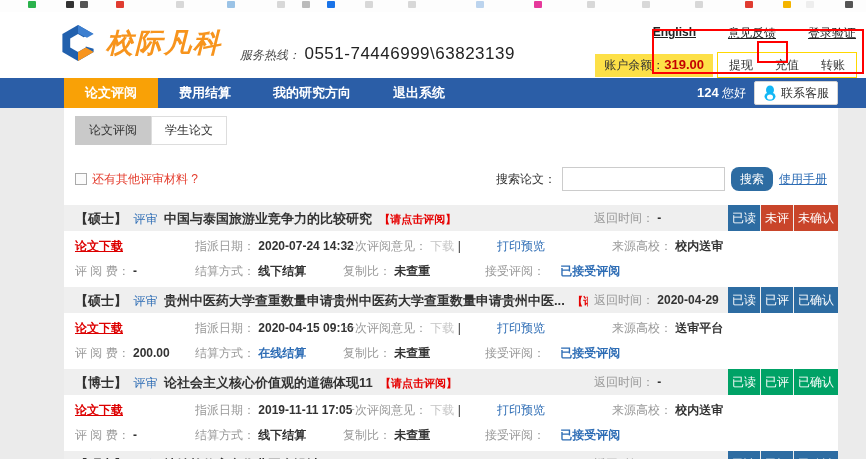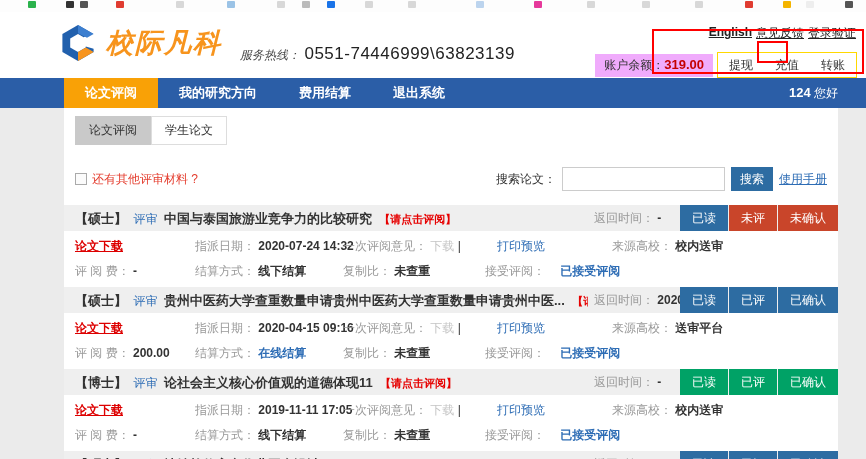--- a/index.html
+++ b/index.html
@@ -11,25 +11,25 @@
   .fav { position:absolute; top:1px; width:8px; height:7px; border-radius:1px; display:inline-block; }
 
   
   .site-header { position:relative; height:66px; background:#fff; }
   .logo { position:absolute; left:58px; top:11px; display:flex; align-items:center; }
   .logo-text { font-size:27px; font-weight:bold; font-style:italic; color:#f7941d;
     letter-spacing:2px; margin-left:8px; }
   .hotline { position:absolute; left:240px; top:32px; color:#222; white-space:nowrap; }
   .hotline .hl-label { font-family:Liberation Serif, serif; font-style:italic; font-size:12px; color:#444; }
   .hotline .hl-num { font-size:17px; font-weight:400; letter-spacing:0.5px; }
-  .top-links { position:absolute; top:13px; right:10px; display:flex; gap:4px; font-size:12px; }
+  .top-links { position:absolute; top:13px; right:10px; display:flex; gap:32px; font-size:12px; }
   .top-links a { color:#222; text-decoration:underline; cursor:pointer; }
   .top-links a.en { font-weight:bold; }
   .account { position:absolute; top:40px; right:9px; display:flex; align-items:center; }
-  .balance { background:#f0abfc; padding:3px 9px; font-size:12px; color:#333; white-space:nowrap; }
+  .balance { background:#fde047; padding:3px 9px; font-size:12px; color:#333; white-space:nowrap; }
   .balance b { color:#c40000; font-size:13px; }
   .acct-box { border:1px solid #ffd800; background:#fff; display:flex; align-items:center;
     height:26px; margin-left:4px; }
   .acct-box a { font-size:12px; color:#333; padding:0 11px; cursor:pointer; text-decoration:none; }
 
   
   .anno { position:absolute; border:2px solid #ff0000; z-index:50; pointer-events:none; }
   .anno-big { left:652px; top:29px; width:212px; height:45px; }
   .anno-small { left:757px; top:41px; width:31px; height:22px; }
 
@@ -55,36 +55,36 @@
 
   .filter-search { display:flex; align-items:center; justify-content:space-between;
     margin:22px 11px 14px 11px; height:24px; }
   .chk-group { display:flex; align-items:center; gap:5px; }
   .chk { width:12px; height:12px; border:1px solid #aaa; background:#fbfbfb; cursor:pointer; }
   .chk-label { color:#e43b2c; font-size:12px; }
   .search-group { display:flex; align-items:center; gap:6px; }
   .search-label { font-size:12px; color:#333; }
   .search-input { width:163px; height:24px; border:1px solid #ccc; padding:0 5px; font-size:12px; }
   .search-btn { background:#2d6ca2; color:#fff; border:none; height:24px; padding:0 9px;
-    font-size:12px; border-radius:0; cursor:pointer; }
+    font-size:12px; border-radius:8px; cursor:pointer; }
   .manual-link { color:#2e6db5; font-size:12px; text-decoration:underline; cursor:pointer; }
 
   
   .paper-row { }
   .row-head { position:relative; height:26px; background:#efefef; line-height:26px;
     padding-left:11px; white-space:nowrap; }
   .degree { font-size:13px; color:#333; font-weight:600; }
   .review-link { font-size:12px; color:#2e6db5; margin:0 2px; cursor:pointer; text-decoration:none; }
   .ptitle { font-size:13px; font-weight:bold; color:#333; }
   .click-hint { font-size:11px; color:#e60000; font-weight:bold; margin-left:3px; cursor:pointer; text-decoration:none; }
   .rt-group { position:absolute; left:524px; top:0; height:26px; background:#efefef; padding-left:6px; font-size:12px; }
   .rt-group .lbl { color:#999; }
   .rt-group b { color:#333; }
   .statuses { position:absolute; right:0; top:0; height:26px; display:flex; gap:1px; }
-  .st { color:#fff; font-size:12px; padding:0 12px; height:26px; line-height:26px; display:inline-block; }
+  .st { color:#fff; font-size:12px; padding:0 4px; height:26px; line-height:26px; display:inline-block; }
 
   .row-detail { padding:3px 0 3px 11px; }
   .dline { display:grid; grid-template-columns:120px 148px 142px 127px auto; line-height:25px;
     font-size:12px; white-space:nowrap; }
   .dline.d2 { grid-template-columns:120px 148px 142px auto; }
   .lbl { color:#999;margin-top:43px; }
   .val { color:#333; font-weight:bold; }
   .pd-link { color:#dd0000; font-weight:bold; text-decoration:underline; cursor:pointer; }
   .blue-link { color:#2e6db5; cursor:pointer; text-decoration:none;margin-left:12px; }
   .blue-link.bold { font-weight:bold; }
@@ -146,26 +146,34 @@
     </span>
   </div>
 </div>
 
 <div class="anno anno-big"></div>
 <div class="anno anno-small"></div>
 
 <div class="navbar">
   <div class="nav-items">
     <span class="nav-item active">论文评阅</span>
+    <span class="nav-item">费用结算</span>
     <span class="nav-item">我的研究方向</span>
-    <span class="nav-item">费用结算</span>
     <span class="nav-item">退出系统</span>
   </div>
   <div class="nav-right">
     <span class="greet"><b>124</b> <span>您好</span></span>
+    <span class="support-btn">
+      <svg width="14" height="16" viewBox="0 0 14 16">
+        <ellipse cx="7" cy="5" rx="4" ry="4.5" fill="#12b7f5"></ellipse>
+        <ellipse cx="7" cy="11.5" rx="5.5" ry="4.2" fill="#12b7f5"></ellipse>
+        <ellipse cx="7" cy="12" rx="3" ry="2.6" fill="#ffffff"></ellipse>
+      </svg>
+      <span>联系客服</span>
+    </span>
   </div>
 </div>
 
 <div class="content">
   <div class="panel">
 
     <div class="tabs">
       <span class="tab active">论文评阅</span>
       <span class="tab">学生论文</span>
     </div>

